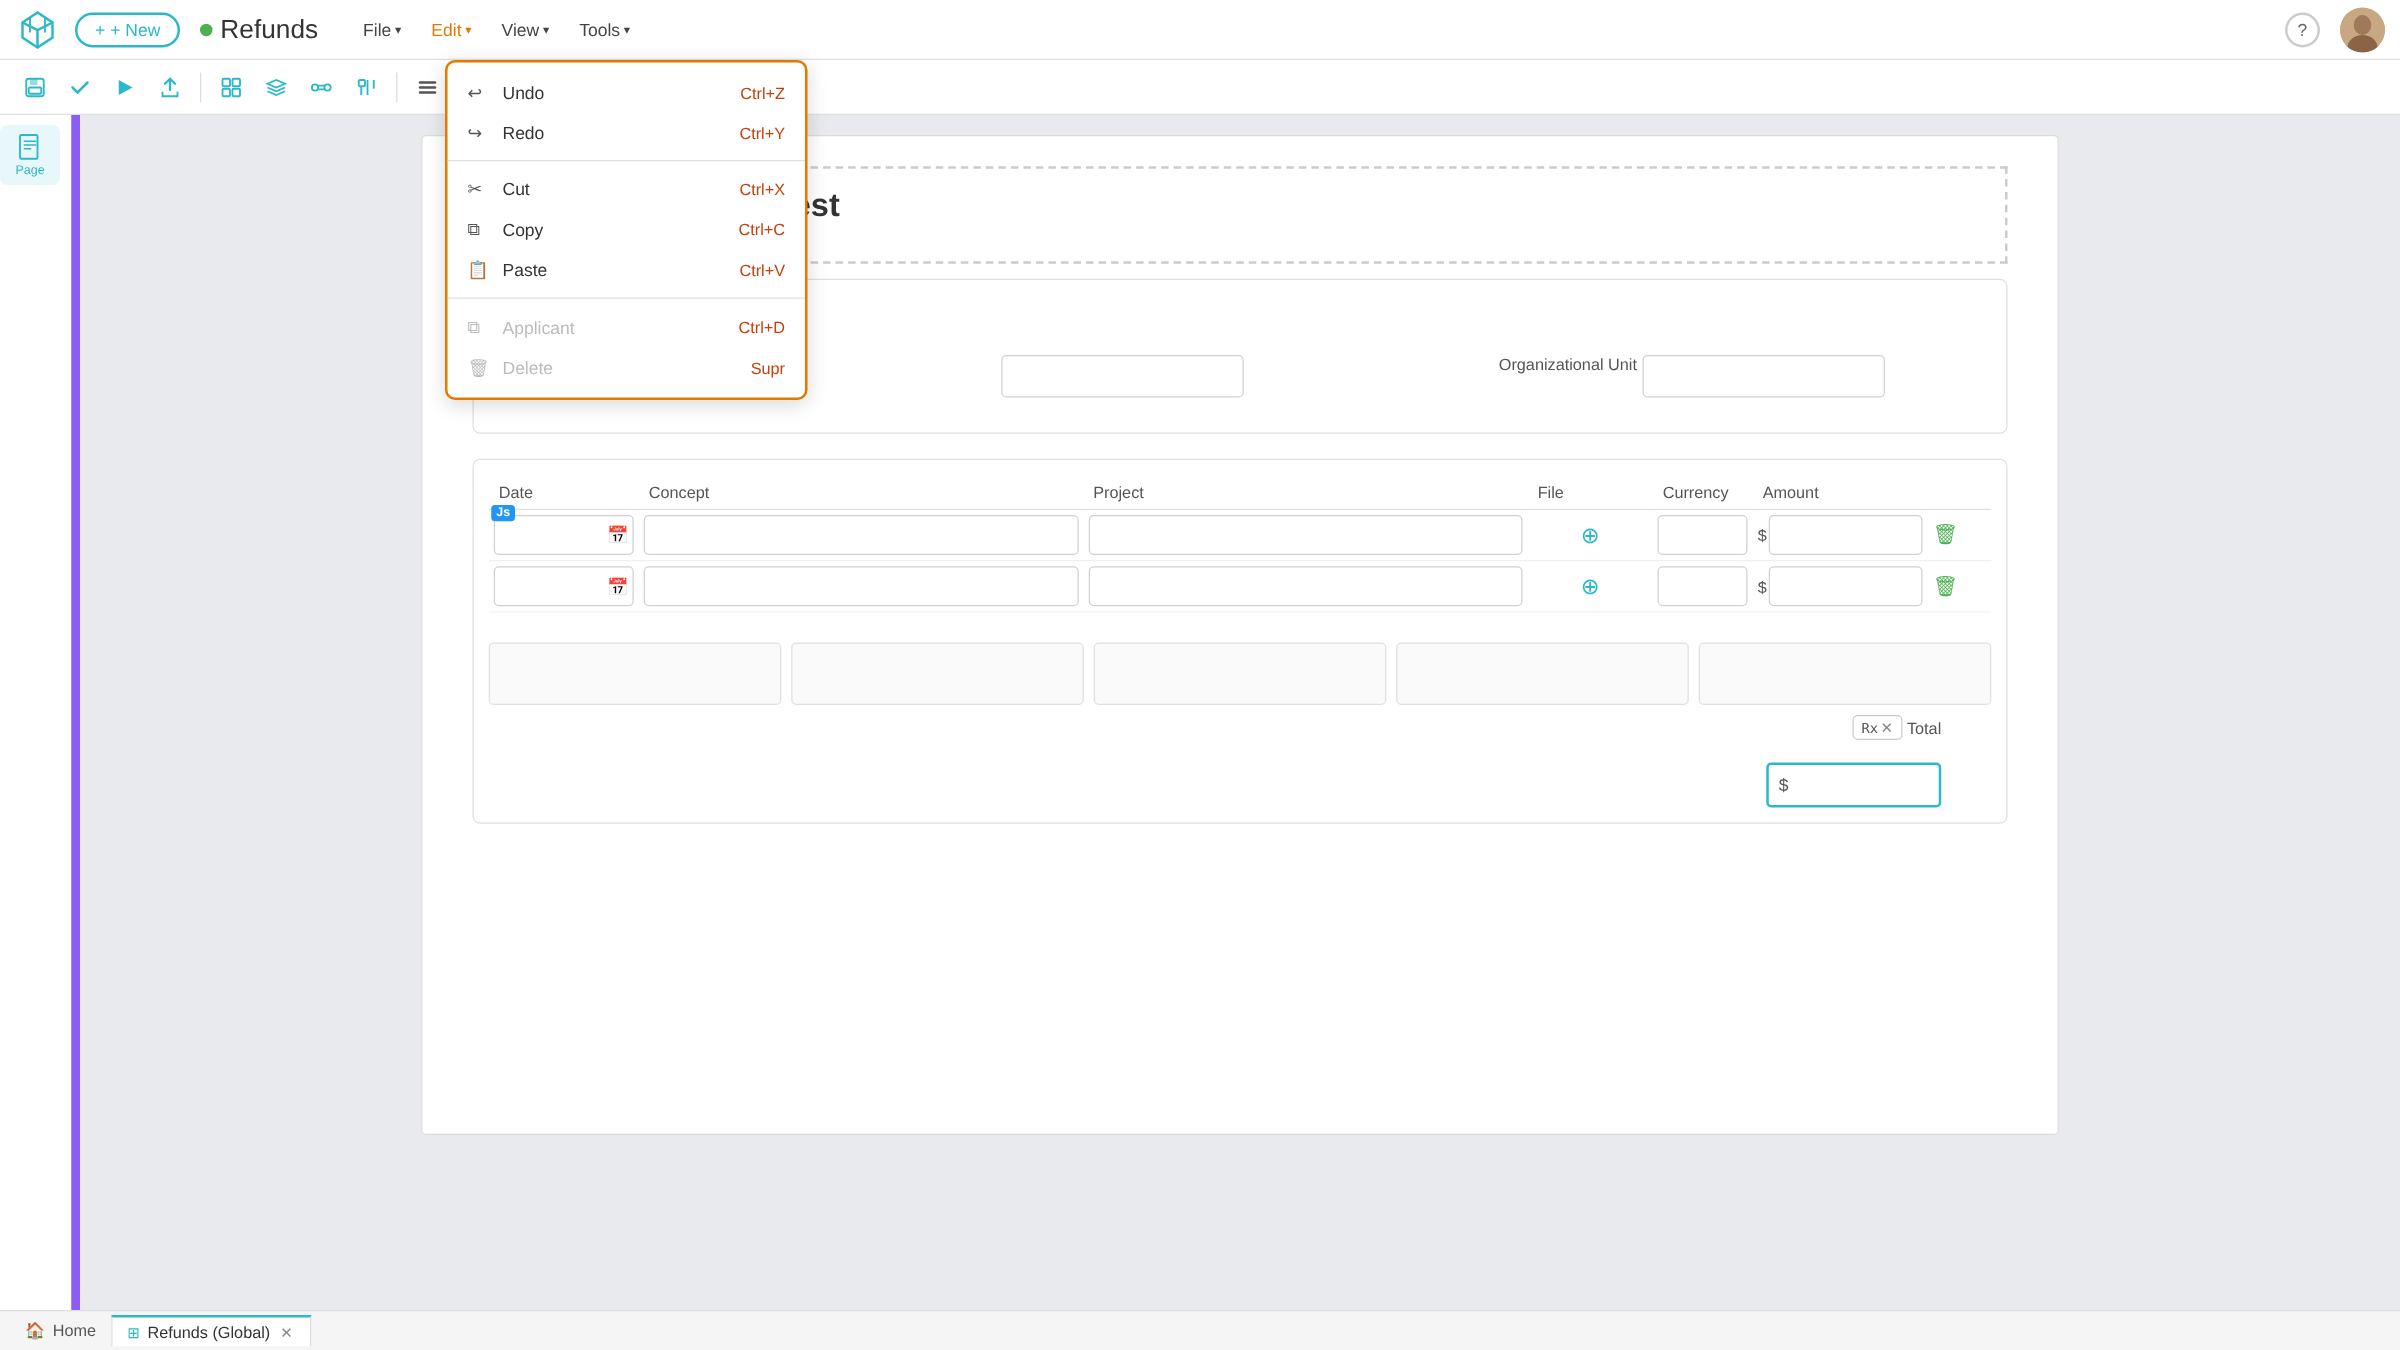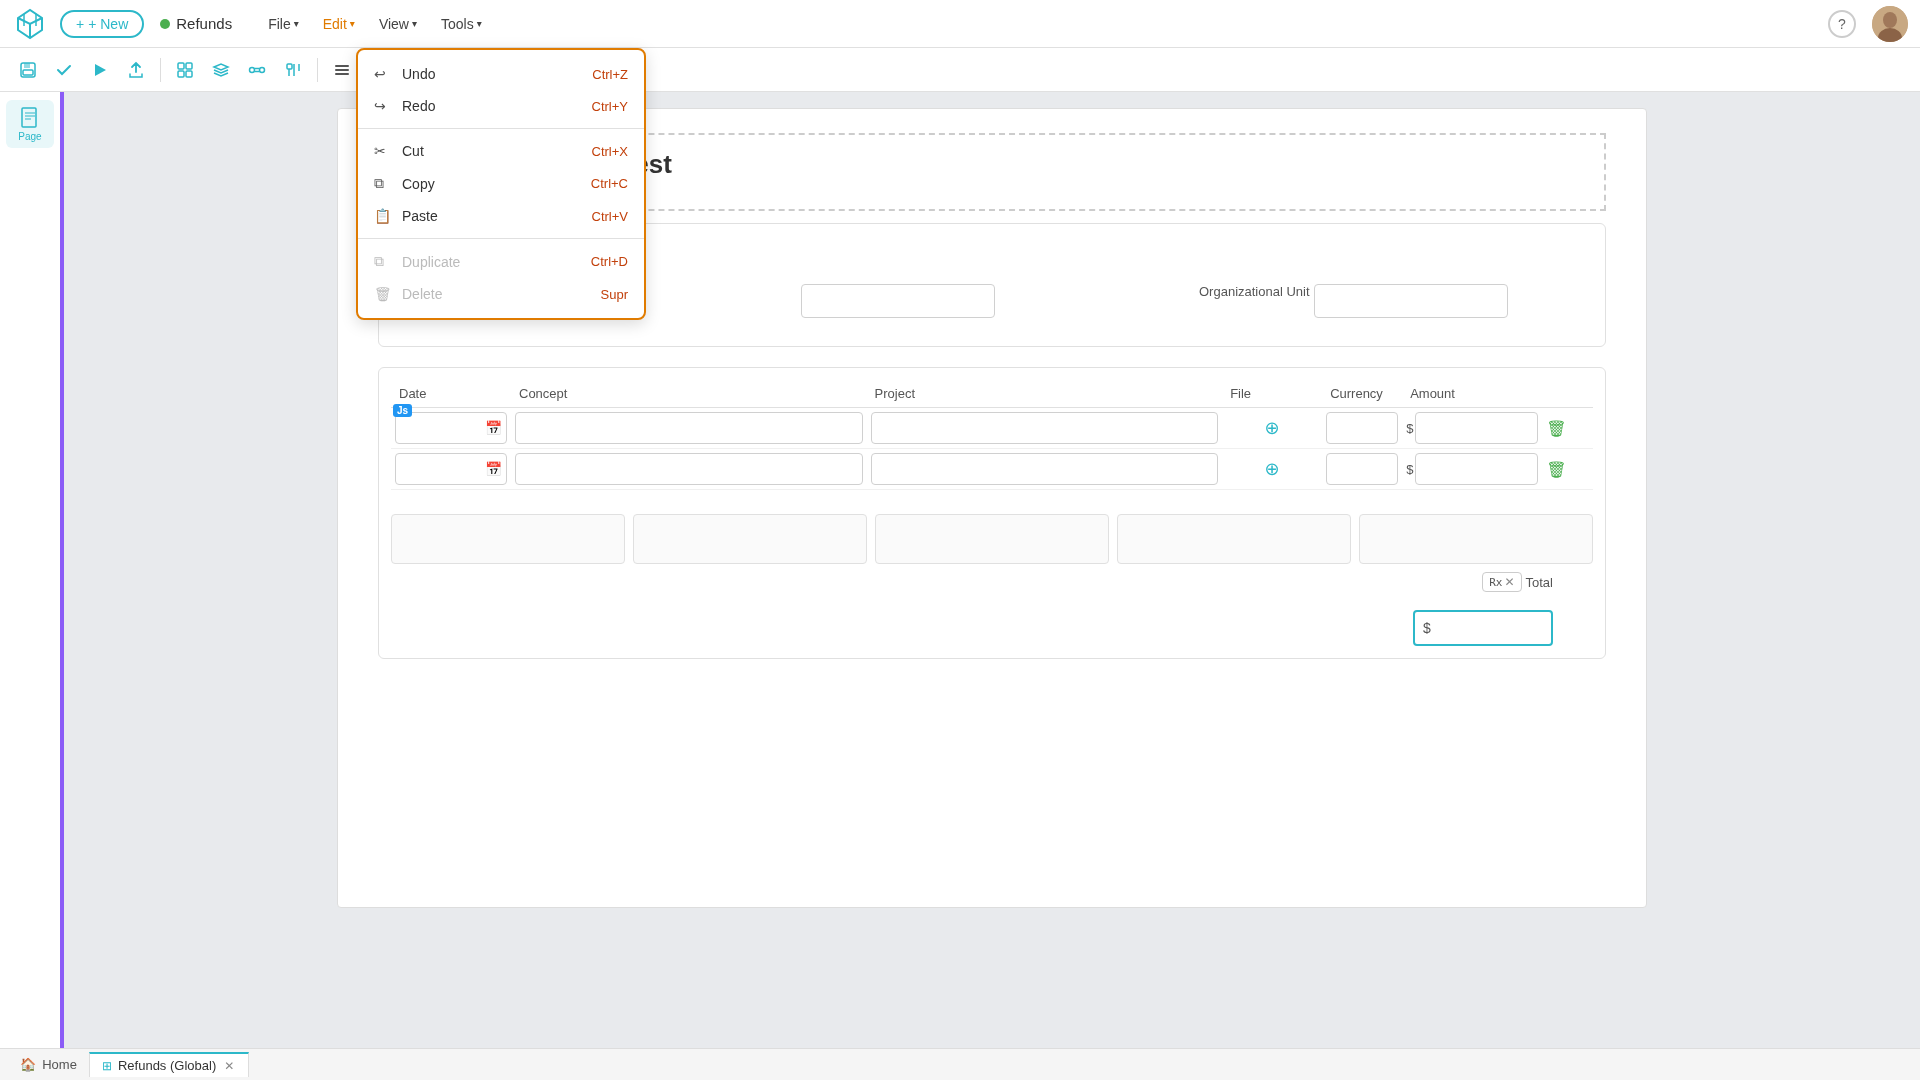--- a/index.html
+++ b/index.html
@@ -11,21 +11,21 @@
       border-bottom: 1px solid #e0e0e0; position: relative; z-index: 100;
     }
     .top-nav .logo { width: 36px; height: 36px; margin-right: 12px; }
     .top-nav .logo svg { width: 36px; height: 36px; }
     .new-button {
       display: flex; align-items: center; gap: 4px; border: 2px solid #2cb8c9; border-radius: 20px;
       padding: 4px 14px; color: #2cb8c9; font-size: 14px; font-weight: 500; cursor: pointer;
       background: #fff; margin-right: 16px;
     }
     .refunds-label {
-      display: flex; align-items: center; gap: 6px; color: #333; font-size: 15px; font-weight: 500; margin-right: 24px;
+      display: flex; align-items: center; gap: 6px; color: #333; font-size: 21px; font-weight: 500; margin-right: 24px;
     }
     .dot { width: 10px; height: 10px; background: #4caf50; border-radius: 50%; }
     .menu-items { display: flex; align-items: center; gap: 0px; }
     .menu-item {
       display: flex; align-items: center; gap: 3px; padding: 6px 12px; color: #444; font-size: 14px; cursor: pointer; border-radius: 4px;
     }
     .menu-item.active { color: #e07b00; }
     .chevron { font-size: 10px; }
     .nav-right { margin-left: auto; display: flex; align-items: center; gap: 16px; }
     .help-icon { width: 28px; height: 28px; border-radius: 50%; border: 2px solid #ccc; display: flex; align-items: center; justify-content: center; color: #666; font-size: 14px; cursor: pointer; }
@@ -45,21 +45,21 @@
     .width-input {
       border: 1px solid #ccc; border-radius: 4px; padding: 3px 8px; font-size: 13px; width: 80px; color: #555;
     }
     .tb-pipe { color: #ccc; margin: 0 4px; }
 
     
     .main-area { display: flex; height: calc(1080px - 48px - 44px - 32px); }
 
     
     .sidebar {
-      width: 64px; background: #fff; border-right: 4px solid #8b5cf6; display: flex; flex-direction: column; align-items: center; padding: 8px 0;
+      width: 64px; background: #fff; border-right: 7px solid #8b5cf6; display: flex; flex-direction: column; align-items: flex-start; padding: 8px 0;
     }
     .sidebar-item {
       width: 48px; height: 48px; display: flex; flex-direction: column; align-items: center; justify-content: center;
       gap: 2px; cursor: pointer; border-radius: 6px; margin-bottom: 2px;
     }
     .sidebar-item.active { background: #e8f7f9; }
     .sidebar-item svg { width: 22px; height: 22px; }
     .sidebar-item-label { font-size: 10px; color: #2cb8c9; }
 
     
@@ -455,21 +455,21 @@
       <span style="width:18px;display:inline-block;color:#555">📋</span>
       <span>Paste</span>
     </div>
     <span class="shortcut">Ctrl+V</span>
   </div>
   <div class="dropdown-divider"></div>
 
   <div class="dropdown-item disabled">
     <div class="item-left">
       <span style="width:18px;display:inline-block;">⧉</span>
-      <span>Duplicate</span>
+      <span>Applicant</span>
     </div>
     <span class="shortcut">Ctrl+D</span>
   </div>
 
   <div class="dropdown-item disabled">
     <div class="item-left">
       <span style="width:18px;display:inline-block;">🗑</span>
       <span>Delete</span>
     </div>
     <span class="shortcut">Supr</span>

